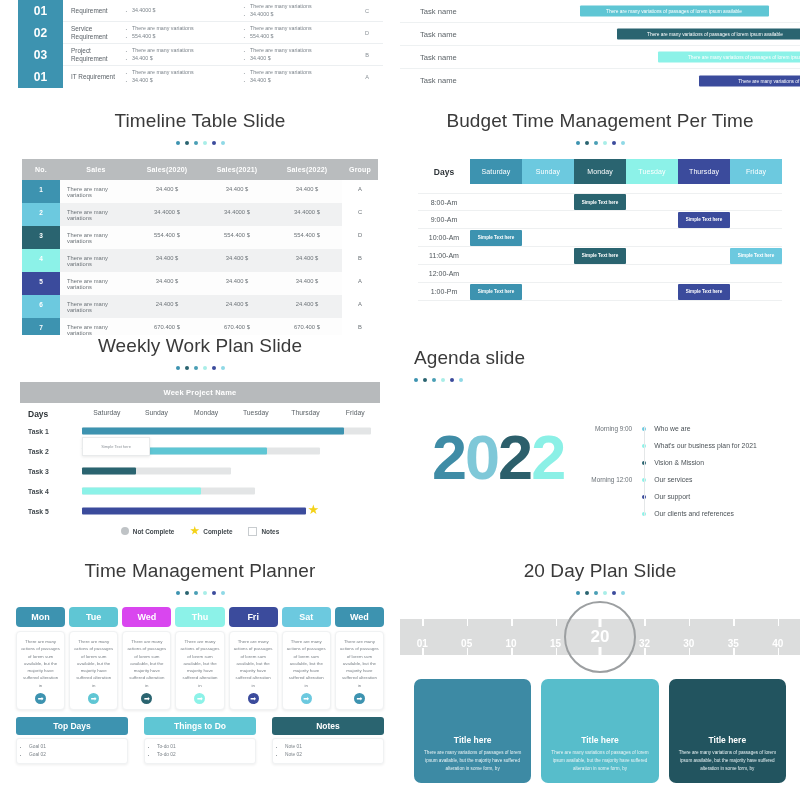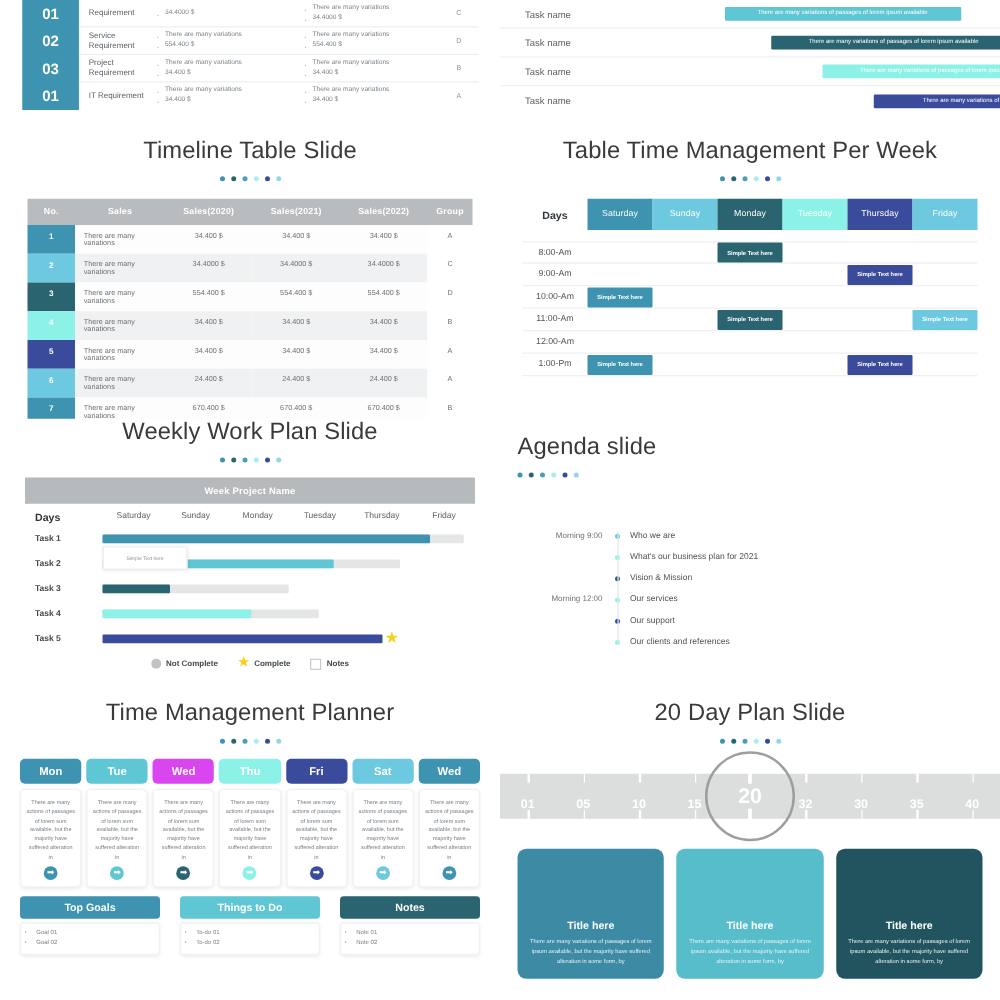--- a/index.html
+++ b/index.html
@@ -398,21 +398,21 @@
             <div class="c-yr plain">670.400 $</div>
             <div class="c-yr plain">670.400 $</div>
             <div class="c-yr plain">670.400 $</div>
             <div class="c-grp plain" style="background: rgb(255, 255, 255);">B</div>
           </div>
         </div>
     </div>
   </div>
 
   <div class="panel">
-    <div class="slide-title">Table Time Management Per Week</div>
+    <div class="slide-title">Budget Time Management Per Time</div>
     <div class="dots" id="dots-2">
         <i style="background: rgb(61, 147, 176);"></i>
         <i style="background: rgb(42, 100, 112);"></i>
         <i style="background: rgb(74, 159, 181);"></i>
         <i style="background: rgb(169, 238, 232);"></i>
         <i style="background: rgb(59, 75, 156);"></i>
         <i style="background: rgb(143, 217, 230);"></i>
       </div>
     <div class="bt">
       <div class="bt-head">
@@ -594,20 +594,21 @@
       <div class="slide-title left">Agenda slide</div>
       <div class="dots left" id="dots-4">
           <i style="background: rgb(61, 147, 176);"></i>
           <i style="background: rgb(42, 100, 112);"></i>
           <i style="background: rgb(74, 159, 181);"></i>
           <i style="background: rgb(169, 238, 232);"></i>
           <i style="background: rgb(59, 75, 156);"></i>
           <i style="background: rgb(143, 217, 230);"></i>
         </div>
       <div class="ag-body">
+        <div class="ag-year" id="ag-year"><span>2</span><span>0</span><span>2</span><span>2</span></div>
         <div class="ag-list">
           <span class="ag-line"></span>
           <div id="ag-items">
               <div class="ag-item">
                 <div class="ag-time">Morning 9:00</div>
                 <span class="ag-dot" style="background: rgb(108, 201, 223);"></span>
                 <div class="ag-text">Who we are</div>
               </div>
               <div class="ag-item">
                 <div class="ag-time"></div>
@@ -697,21 +698,21 @@
           <div class="tm-col">
             <div class="tm-chip" style="background: rgb(61, 147, 176);">Wed</div>
             <div class="tm-card">
               <p>There are many actions of passages of lorem sum available, but the majority have suffered alteration in</p>
               <div class="tm-arrow" style="background: rgb(61, 147, 176);">➡</div>
             </div>
           </div>
         </div>
       <div class="tm-bottom" id="tm-sections">
           <div class="tm-sec">
-            <div class="tm-sec-head" style="background: rgb(61, 147, 176);">Top Goals</div>
+            <div class="tm-sec-head" style="background: rgb(61, 147, 176);">Top Days</div>
             <div class="tm-sec-body">
               <ul>
                 <li>Goal 01</li>
                 <li>Goal 02</li>
               </ul>
             </div>
           </div>
           <div class="tm-sec">
             <div class="tm-sec-head" style="background: rgb(95, 198, 212);">Things to Do</div>
             <div class="tm-sec-body">

